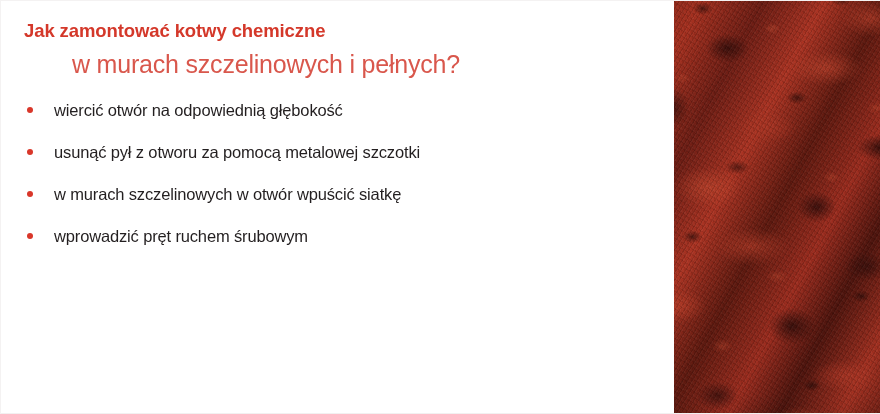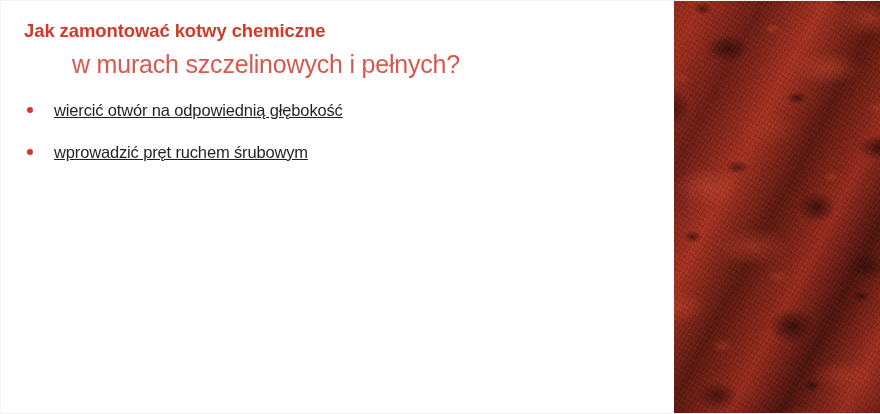--- a/index.html
+++ b/index.html
@@ -95,21 +95,20 @@
     left: 3px;
     top: 9px;
     width: 6px;
     height: 6px;
     border-radius: 50%;
     background: #D9372A;
   }
 
   .bullet-text {
     display: block;
-    text-decoration: underline;
   }
 
   
   #brand-panel {
     position: absolute;
     left: 674px;
     top: 0;
     width: 206px;
     height: 414px;
     overflow: hidden;
@@ -233,20 +232,28 @@
       <div id="title-line2">w murach szczelinowych i pełnych?</div>
     </div>
 
     <ul id="bullet-list">
       <li class="bullet-item">
         <span class="bullet-dot"></span>
         <span class="bullet-text">wiercić otwór na odpowiednią głębokość</span>
       </li>
       <li class="bullet-item">
         <span class="bullet-dot"></span>
+        <span class="bullet-text">usunąć pył z otworu za pomocą metalowej szczotki</span>
+      </li>
+      <li class="bullet-item">
+        <span class="bullet-dot"></span>
+        <span class="bullet-text">w murach szczelinowych w otwór wpuścić siatkę</span>
+      </li>
+      <li class="bullet-item">
+        <span class="bullet-dot"></span>
         <span class="bullet-text">wprowadzić pręt ruchem śrubowym</span>
       </li>
     </ul>
 
   </div>
 
   <div id="brand-panel">
     <div class="tex" id="tex-base"></div>
     <div class="tex" id="tex-blobs1"></div>
     <div class="tex" id="tex-blobs2"></div>

